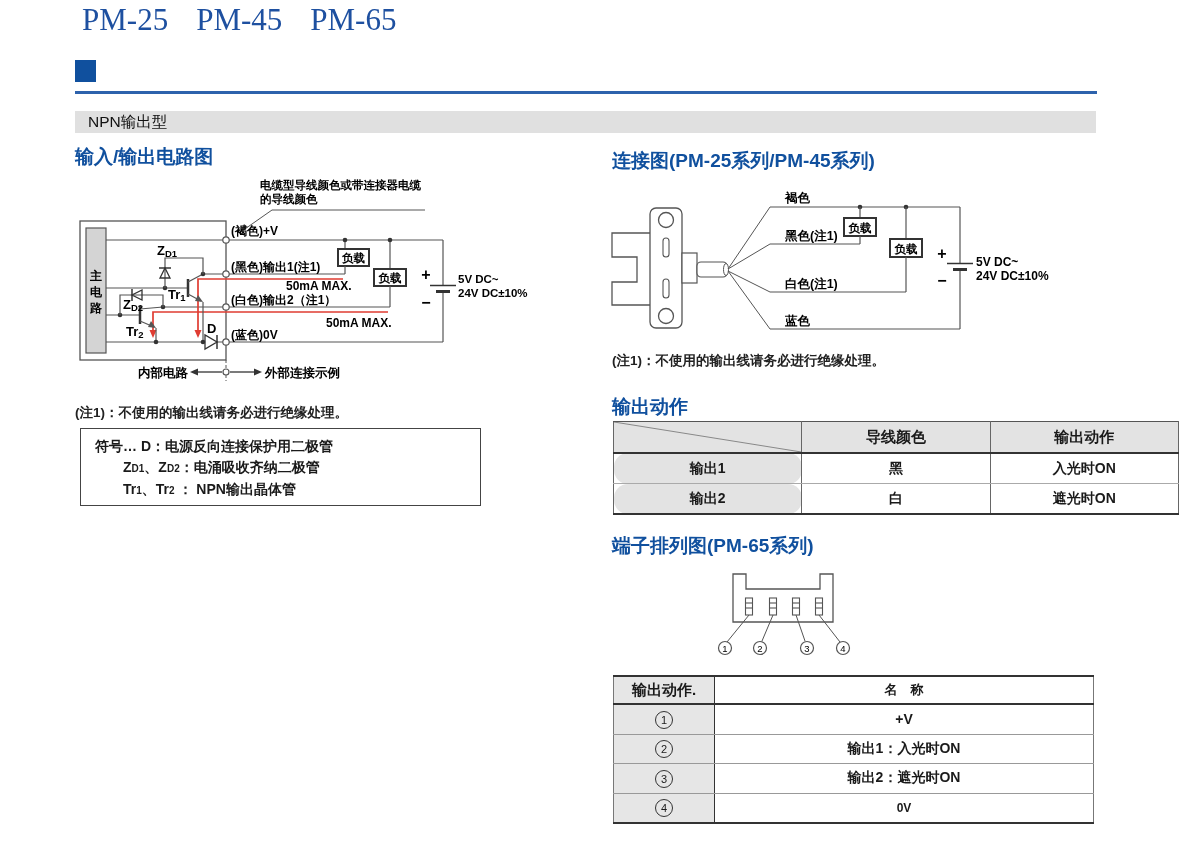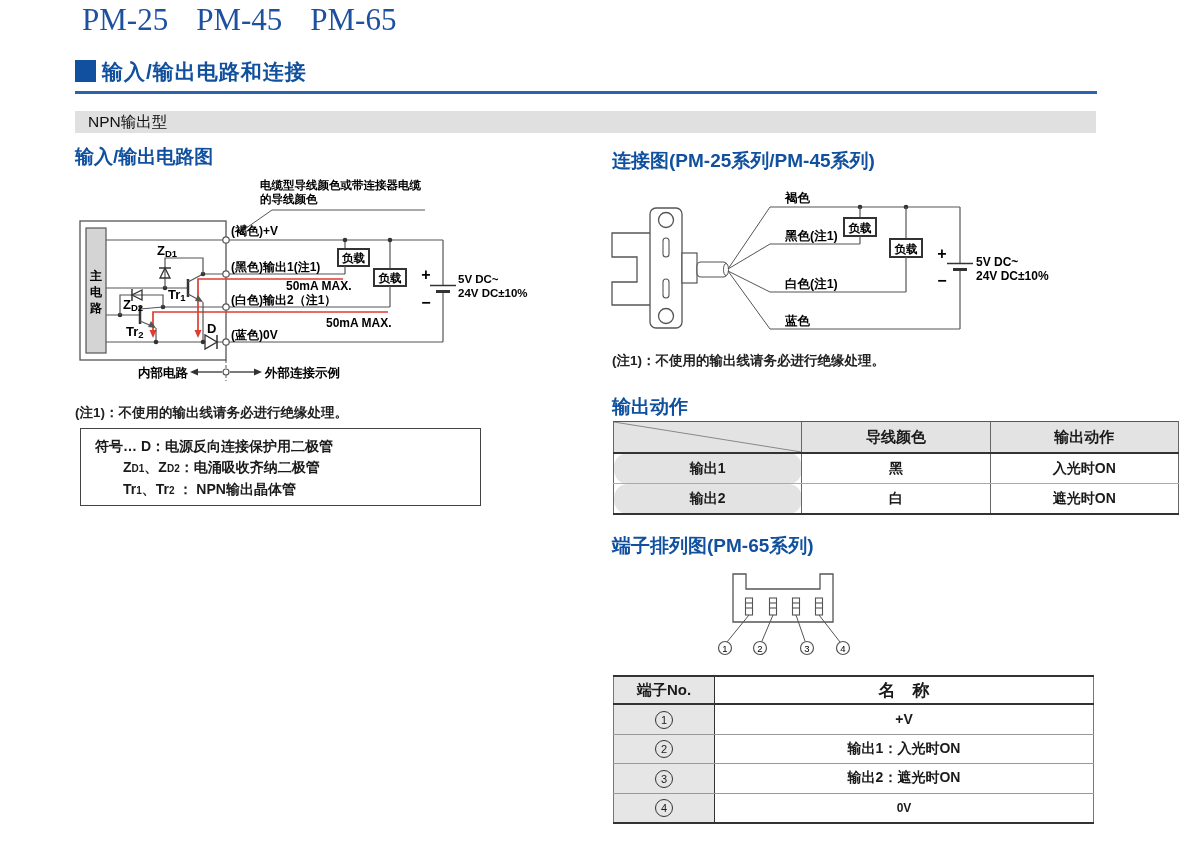--- a/index.html
+++ b/index.html
@@ -36,21 +36,20 @@
 </head>
 <body>
 
 <div id="page">
 
   <div class="abs title" style="left:82px;top:2px;">
     <span>PM-25</span><span>PM-45</span><span>PM-65</span>
   </div>
 
   <div class="abs sec-square" style="left:75px;top:60px;"></div>
-  <div class="abs sec-head" style="left:102px;top:58px;">输入/输出电路和连接</div>
   <div class="abs sec-line" style="left:75px;top:91px;width:1022px;"></div>
 
   <div class="abs npn-bar" style="left:75px;top:111px;">NPN输出型</div>
 
   <div class="abs h2" style="left:75px;top:144px;">输入/输出电路图</div>
 
   <svg class="abs" style="left:70px;top:175px;" width="480" height="216" viewBox="0 0 480 216">
     <text x="190" y="14" font-size="11.5" font-weight="bold">电缆型导线颜色或带连接器电缆</text>
     <text x="190" y="28" font-size="11.5" font-weight="bold">的导线颜色</text>
     <line x1="202" y1="35" x2="355" y2="35" stroke="#555" stroke-width="1"></line>
@@ -247,22 +246,22 @@
     <circle cx="143" cy="83" r="6.5" fill="#fff" stroke="#555" stroke-width="1.2"></circle>
     <text x="25" y="86.5" font-size="9.5" text-anchor="middle">1</text>
     <text x="60" y="86.5" font-size="9.5" text-anchor="middle">2</text>
     <text x="107" y="86.5" font-size="9.5" text-anchor="middle">3</text>
     <text x="143" y="86.5" font-size="9.5" text-anchor="middle">4</text>
   </svg>
 
   <table class="t2">
     <tbody>
         <tr style="height:28px;">
-      <td style="width:98px;background:#e6e6e6;border-top:2px solid #333;border-bottom:2px solid #333;border-left:1px solid #777;border-right:1.5px solid #333;font-size:15px;">端子No.</td>
-      <td style="border-top:2px solid #333;border-bottom:2px solid #333;border-right:1px solid #777;font-size:17px;">名　称</td>
+      <td style="width:98px;background:#e6e6e6;border-top:2px solid #333;border-bottom:2px solid #333;border-left:1px solid #777;border-right:1.5px solid #333;font-size:15px;">输出动作.</td>
+      <td style="border-top:2px solid #333;border-bottom:2px solid #333;border-right:1px solid #777;font-size:13px;">名　称</td>
     </tr>
     <tr style="height:30px;">
       <td style="background:#e6e6e6;border-bottom:1px solid #999;border-left:1px solid #777;border-right:1.5px solid #333;"><span class="circ">1</span></td>
       <td style="border-bottom:1px solid #999;border-right:1px solid #777;font-size:14px;">+V</td>
     </tr>
     <tr style="height:29px;">
       <td style="background:#e6e6e6;border-bottom:1px solid #999;border-left:1px solid #777;border-right:1.5px solid #333;"><span class="circ">2</span></td>
       <td style="border-bottom:1px solid #999;border-right:1px solid #777;font-size:14px;">输出1：入光时ON</td>
     </tr>
     <tr style="height:30px;">

